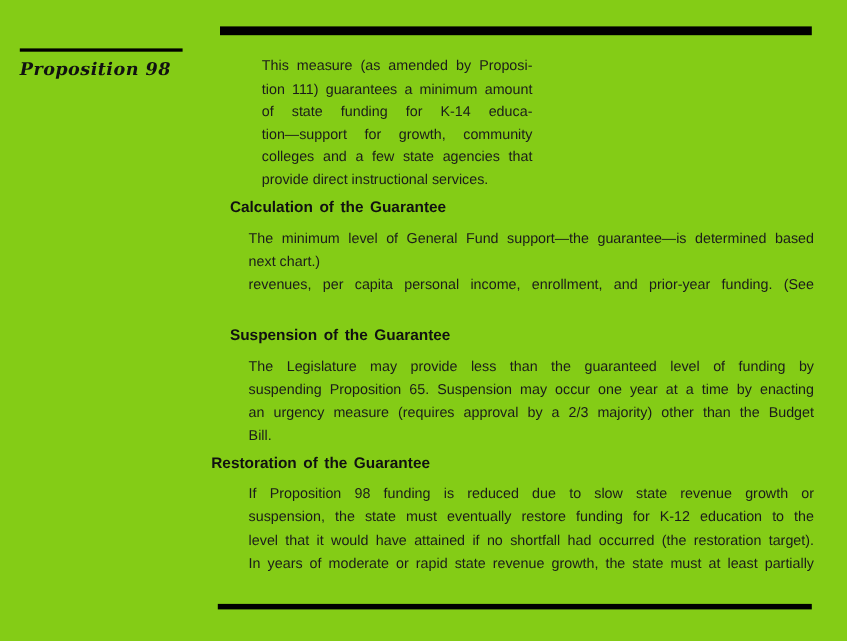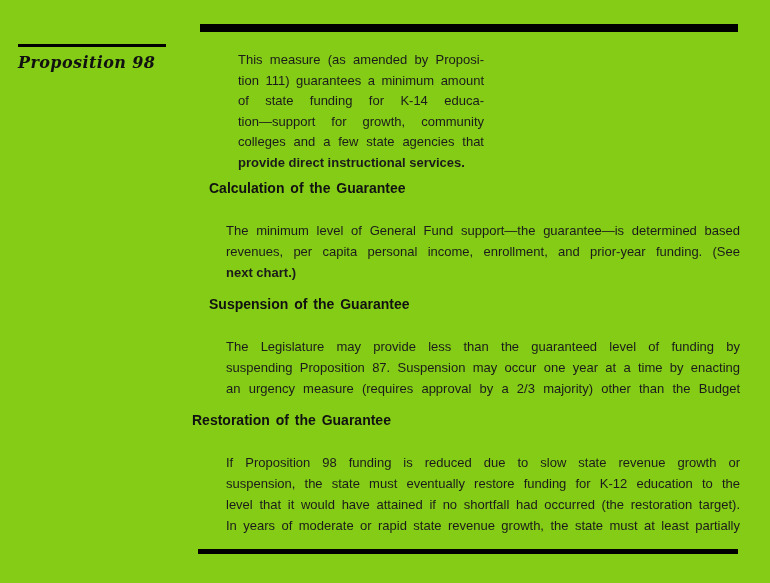--- a/index.html
+++ b/index.html
@@ -84,34 +84,32 @@
   .h-calc { left: 209px; top: 180px; }
   .h-susp { left: 209px; top: 296px; }
   .h-rest { left: 192px; top: 412px; }
 
   
   .body-par {
     position: absolute;
     width: 514px;
     font-size: 13px;
     line-height: 21px;
-    margin-top: 14px;
   }
   .b-calc { left: 226px; top: 206px; }
   .b-susp { left: 226px; top: 322px; }
   .b-rest { left: 226px; top: 438px; }
 
   
   .line {
     text-align: justify;
     text-align-last: justify;
   }
   .line.last {
     text-align-last: left;
-    font-weight: bold;
   }
 </style>
 </head>
 <body>
 
 <div class="page">
 
   <aside>
     <div class="sidebar-rule"></div>
     <h2 class="margin-title">
@@ -128,29 +126,30 @@
         <div class="line">tion 111) guarantees a minimum amount</div>
         <div class="line">of state funding for K-14 educa-</div>
         <div class="line">tion—support for growth, community</div>
         <div class="line">colleges and a few state agencies that</div>
         <div class="line last">provide direct instructional services.</div>
       </div>
 
     <h3 class="heading h-calc">Calculation of the Guarantee</h3>
     <div class="body-par b-calc">
         <div class="line">The minimum level of General Fund support—the guarantee—is determined based</div>
+        <div class="line last">next chart.)</div>
         <div class="line">revenues, per capita personal income, enrollment, and prior-year funding. (See</div>
-        <div class="line last">next chart.)</div>
       </div>
 
     <h3 class="heading h-susp">Suspension of the Guarantee</h3>
     <div class="body-par b-susp">
         <div class="line">The Legislature may provide less than the guaranteed level of funding by</div>
-        <div class="line">suspending Proposition 87. Suspension may occur one year at a time by enacting</div>
+        <div class="line">suspending Proposition 65. Suspension may occur one year at a time by enacting</div>
         <div class="line">an urgency measure (requires approval by a 2/3 majority) other than the Budget</div>
+        <div class="line last">Bill.</div>
       </div>
 
     <h3 class="heading h-rest">Restoration of the Guarantee</h3>
     <div class="body-par b-rest">
         <div class="line">If Proposition 98 funding is reduced due to slow state revenue growth or</div>
         <div class="line">suspension, the state must eventually restore funding for K-12 education to the</div>
         <div class="line">level that it would have attained if no shortfall had occurred (the restoration target).</div>
         <div class="line">In years of moderate or rapid state revenue growth, the state must at least partially</div>
       </div>
 

